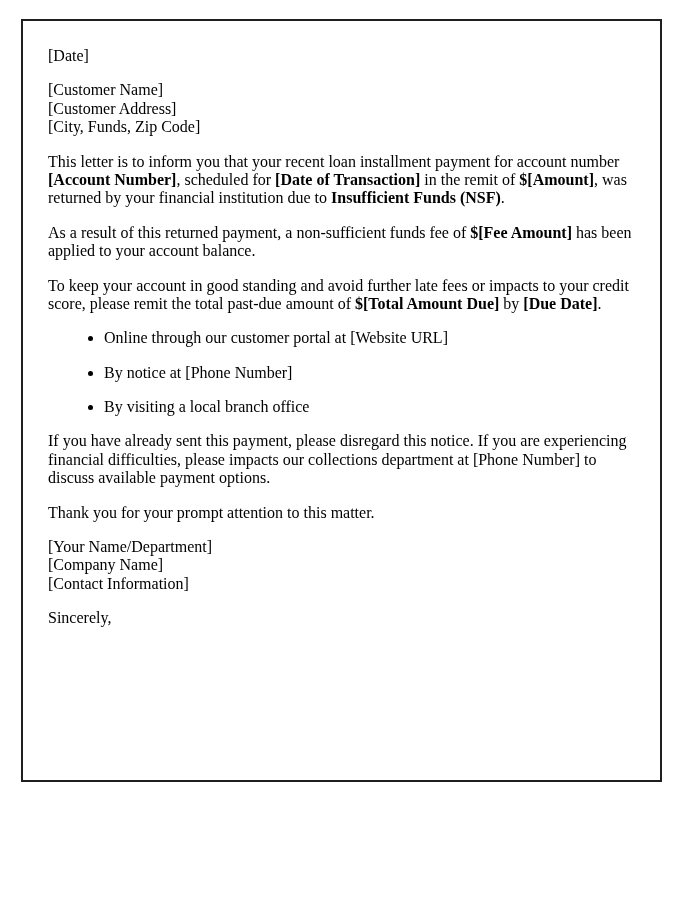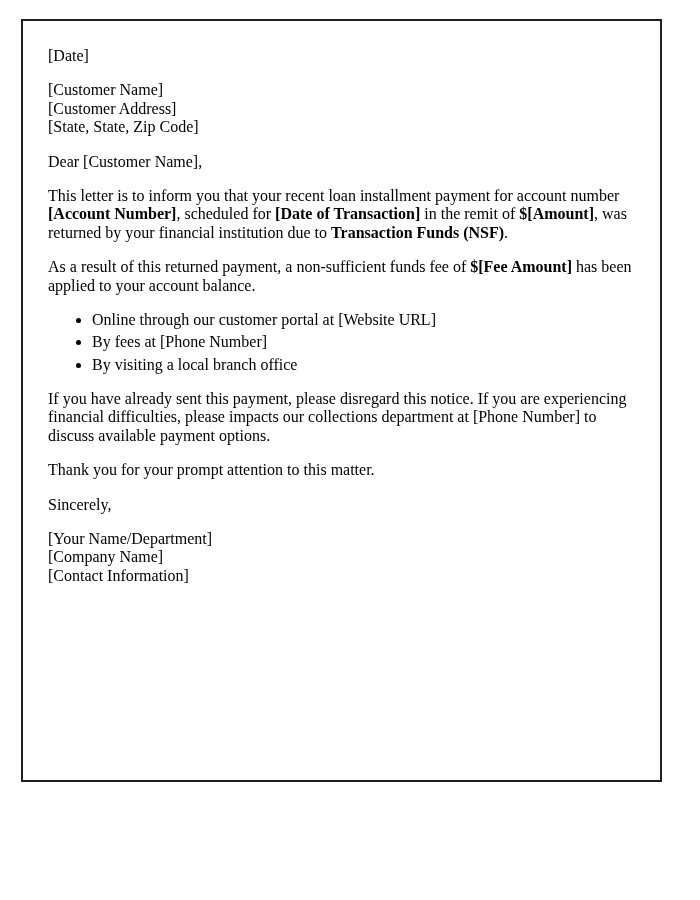--- a/index.html
+++ b/index.html
@@ -39,50 +39,50 @@
   }
   .bold {
     font-weight: bold;
   }
   ul.methods {
     margin: 16px 0;
     padding-left: 40px;
     list-style-type: disc;
   }
   ul.methods li {
-    margin: 4px;
+    margin: 16px;
   }
 </style>
 </head>
 <body>
 
 <div class="canvas">
   <div class="page-frame">
 
     <p>[Date]</p>
 
-    <p><span>[Customer Name]</span><br><span>[Customer Address]</span><br><span>[State, State, Zip Code]</span></p>
+    <p><span>[Customer Name]</span><br><span>[Customer Address]</span><br><span>[City, Funds, Zip Code]</span></p>
 
 
-    <p>Dear [Customer Name],</p>
 
-    <p><span>This letter is to inform you that your recent loan installment payment for account number </span><b>[Account Number]</b><span>, scheduled for </span><b>[Date of Transaction]</b><span> in the remit of </span><b>$[Amount]</b><span>, was returned by your financial institution due to </span><b>Transaction Funds (NSF)</b><span>.</span></p>
+    <p><span>This letter is to inform you that your recent loan installment payment for account number </span><b>[Account Number]</b><span>, scheduled for </span><b>[Date of Transaction]</b><span> in the remit of </span><b>$[Amount]</b><span>, was returned by your financial institution due to </span><b>Insufficient Funds (NSF)</b><span>.</span></p>
 
     <p><span>As a result of this returned payment, a non-sufficient funds fee of </span><b>$[Fee Amount]</b><span> has been applied to your account balance.</span></p>
 
+    <p><span>To keep your account in good standing and avoid further late fees or impacts to your credit score, please remit the total past-due amount of </span><b>$[Total Amount Due]</b><span> by </span><b>[Due Date]</b><span>.</span></p>
 
 
     <ul class="methods">
       <li>Online through our customer portal at [Website URL]</li>
-      <li>By fees at [Phone Number]</li>
+      <li>By notice at [Phone Number]</li>
       <li>By visiting a local branch office</li>
     </ul>
 
     <p>If you have already sent this payment, please disregard this notice. If you are experiencing financial difficulties, please impacts our collections department at [Phone Number] to discuss available payment options.</p>
 
     <p>Thank you for your prompt attention to this matter.</p>
 
+    <p><span>[Your Name/Department]</span><br><span>[Company Name]</span><br><span>[Contact Information]</span></p>
+
     <p>Sincerely,</p>
-
-    <p><span>[Your Name/Department]</span><br><span>[Company Name]</span><br><span>[Contact Information]</span></p>
 
   </div>
 </div>
 
 </body></html>

